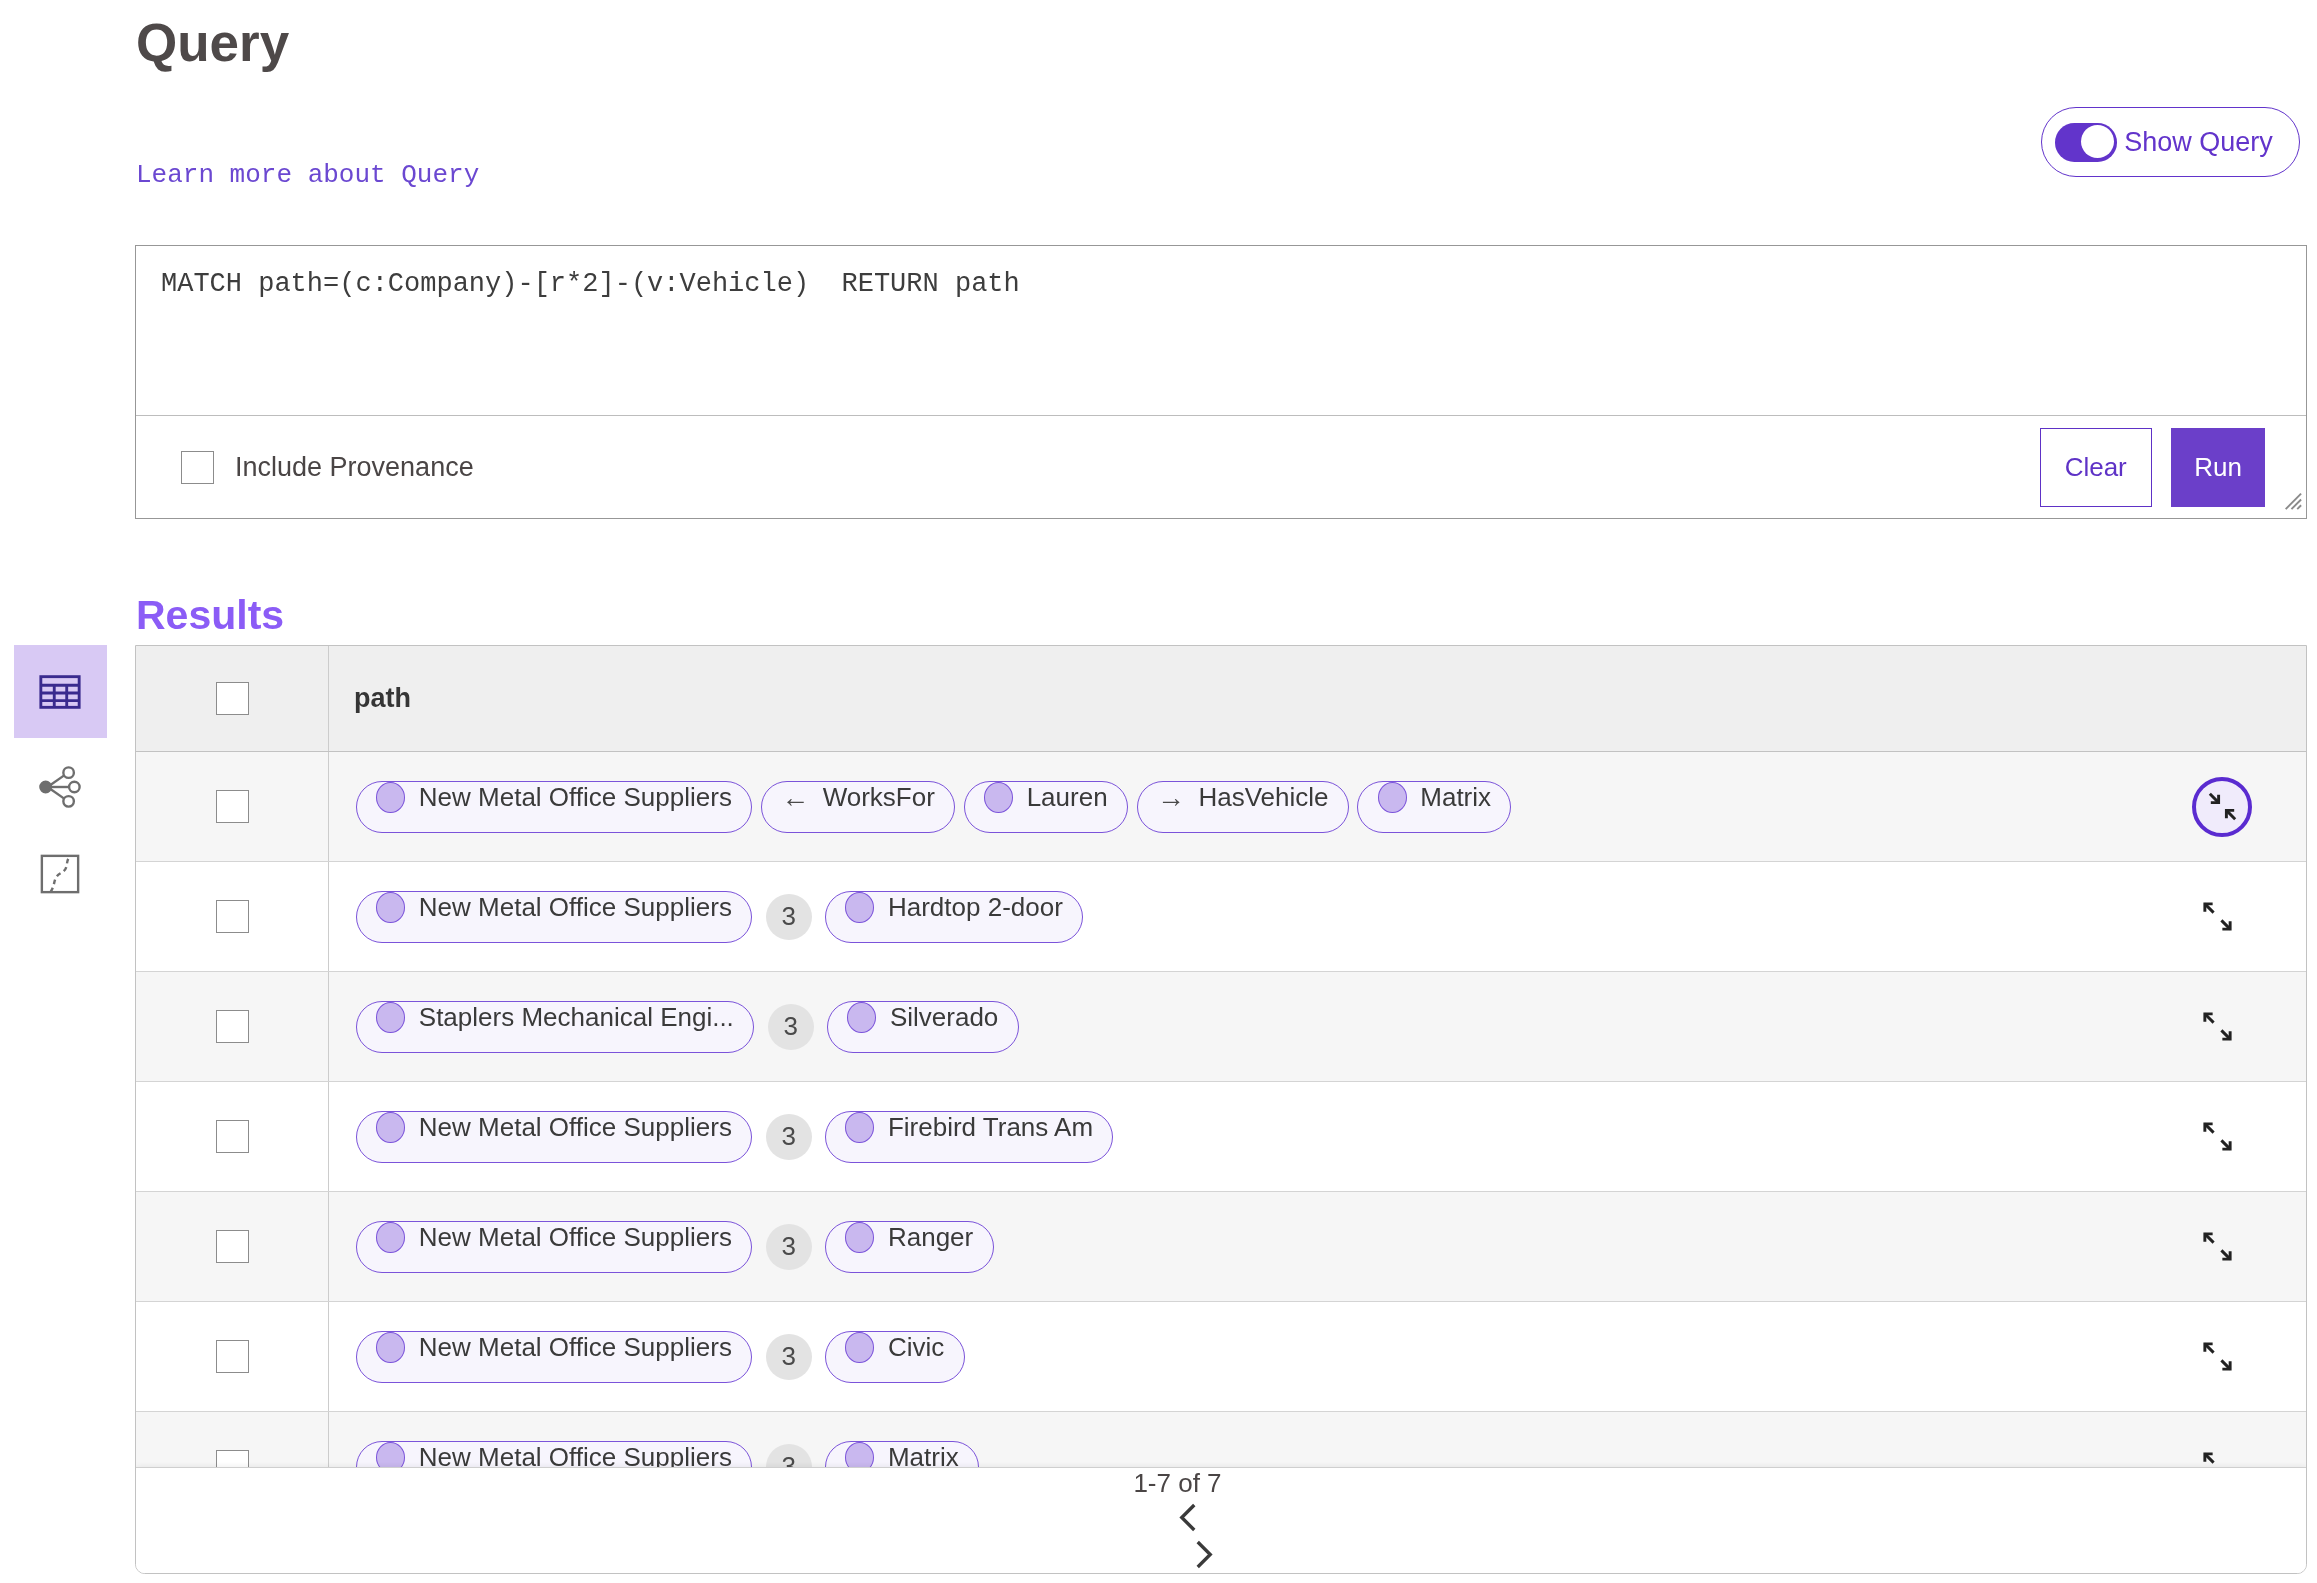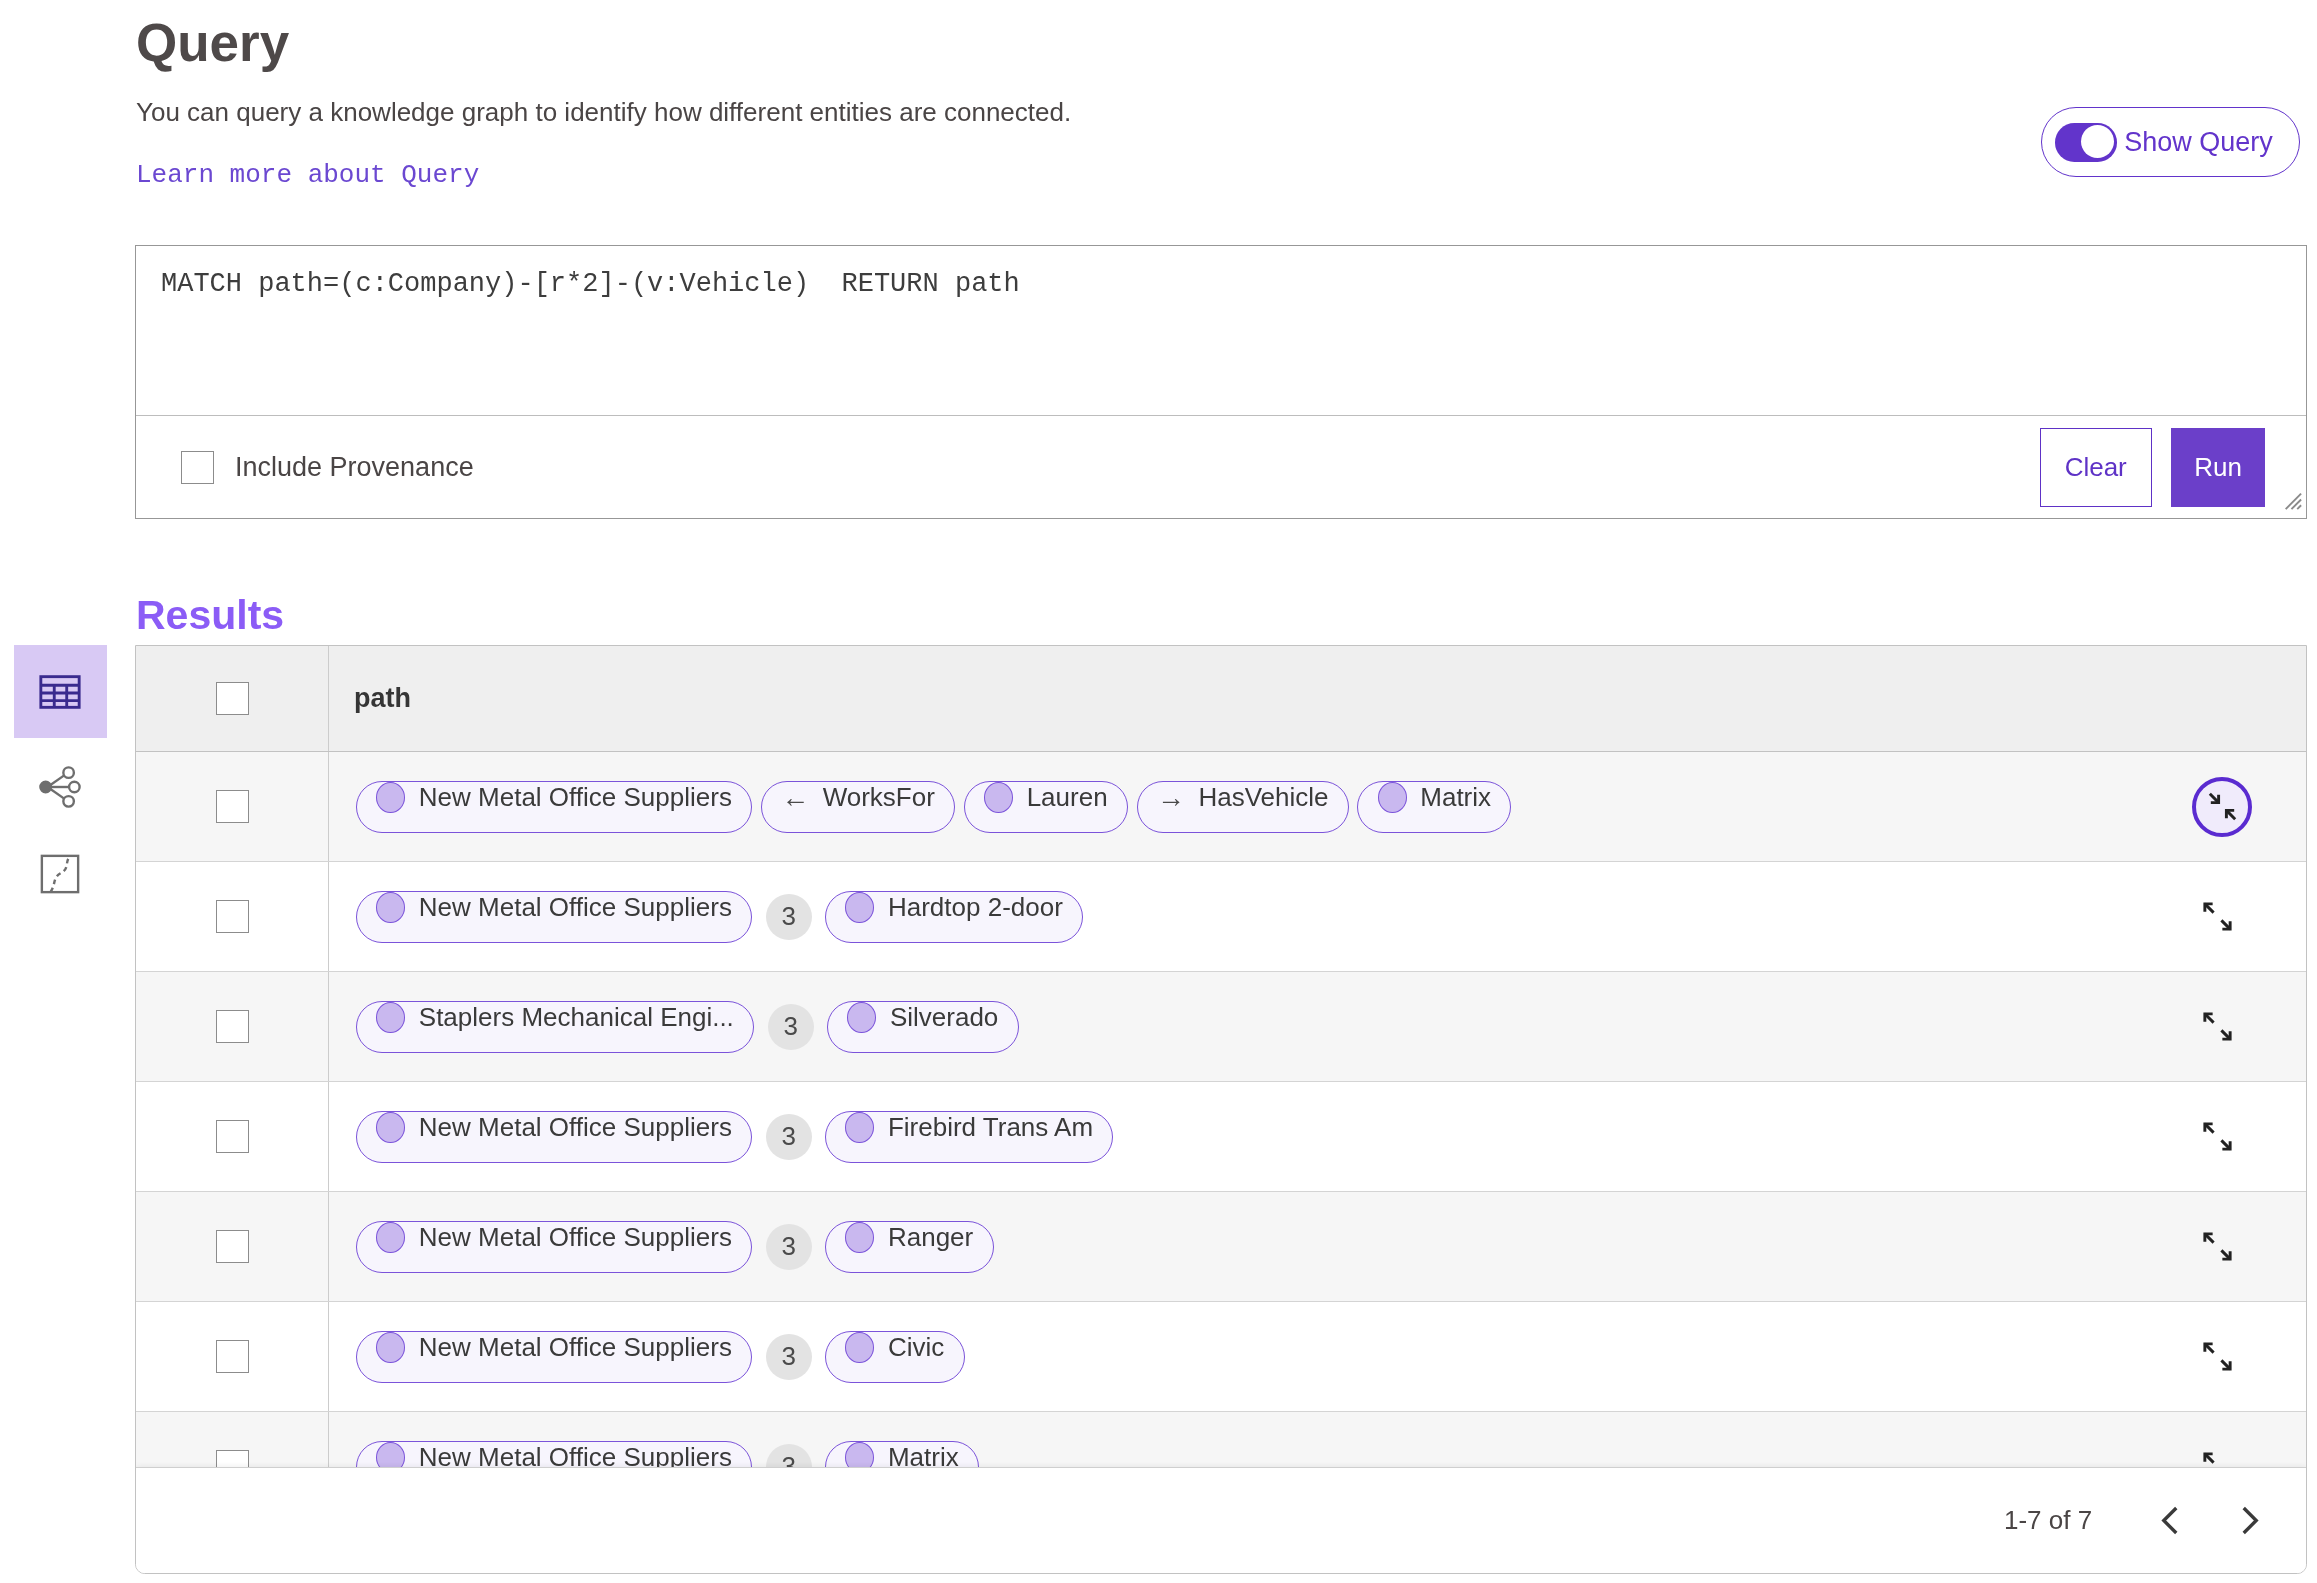--- a/index.html
+++ b/index.html
@@ -59,33 +59,32 @@
   .chip .arrow { font-size:28px; color:#4a4a4a; }
   .count-badge { width:46px; height:46px; border-radius:50%; background:#e3e3e3; flex:none;
       display:flex; align-items:center; justify-content:center; font-size:26px; color:#4a4a4a; margin:0 4.8px; }
 
   .expander { margin-left:auto; margin-right:71px; flex:none; display:flex; align-items:center; justify-content:center; cursor:pointer; }
   .expander.circled { margin-right:54px; width:60px; height:60px; border-radius:50%;
       border:4.8px solid #5a2bd0; background:#f0ebfb; }
 
   .tfoot { position:absolute; left:0; right:0; bottom:0; height:106px; background:#fff;
       border-top:1px solid #cfcfcf; box-shadow:0 -1.9px 4.8px rgba(0,0,0,0.05);
-      display:flex; align-items:center; justify-content:flex-end; padding-right:31px; }
+      display:flex; align-items:center; justify-content:flex-end; padding-right:31px;flex-direction:column; }
   .pag-label { font-size:26px; color:#4a4545; margin-right:56px; }
   .pag-btn { width:44px; height:44px; display:flex; align-items:center; justify-content:center;
       background:none; border:none; cursor:pointer; margin-right:35px; }
   .pag-btn:last-child { margin-right:3.9px; }
 </style>
 </head>
 <body>
 
 <div class="page">
 
   <h1 class="q-title">Query</h1>
-  <p class="q-desc">You can query a knowledge graph to identify how different entities are connected.</p>
   <a class="q-link">Learn more about Query</a>
 
   <div class="show-query-pill">
     <span class="toggle-track">
       <span class="toggle-knob"></span>
     </span>
     <span class="show-query-label">Show Query</span>
   </div>
 
   <div class="query-panel">

